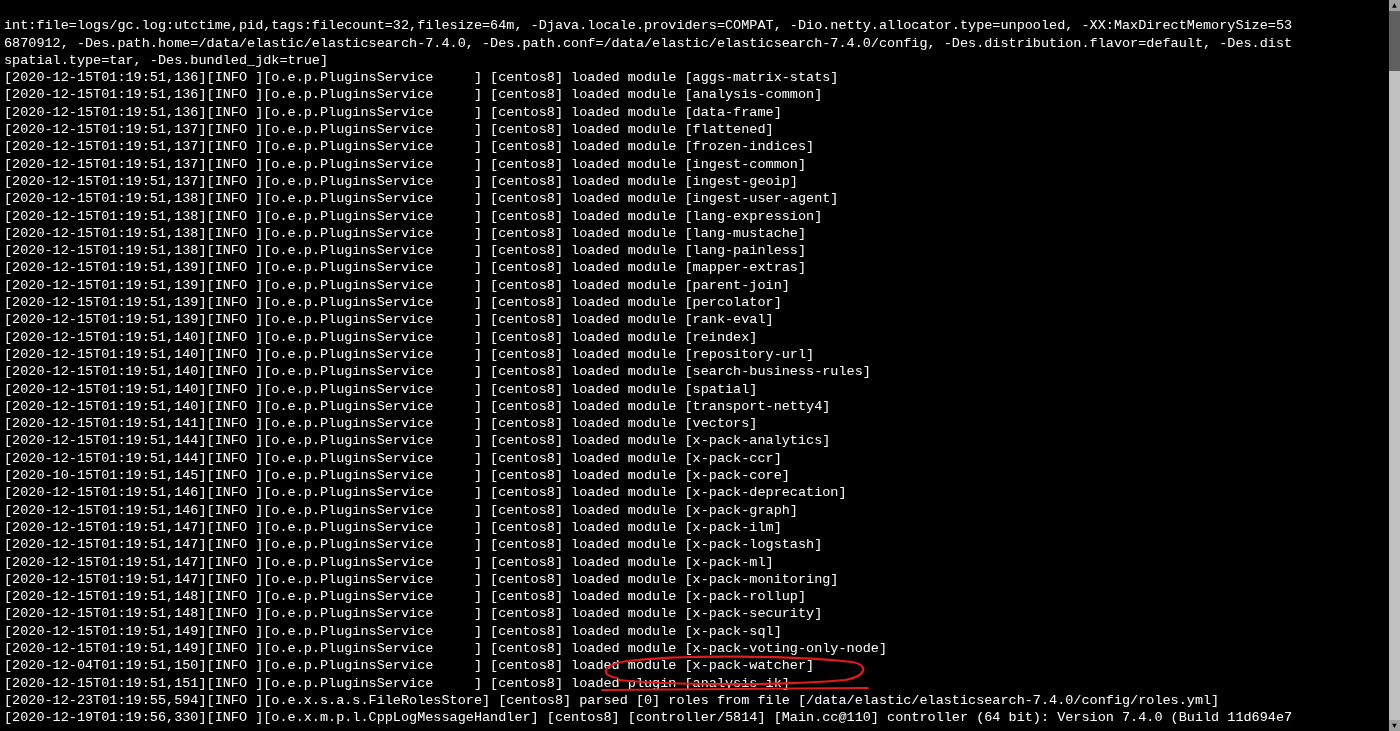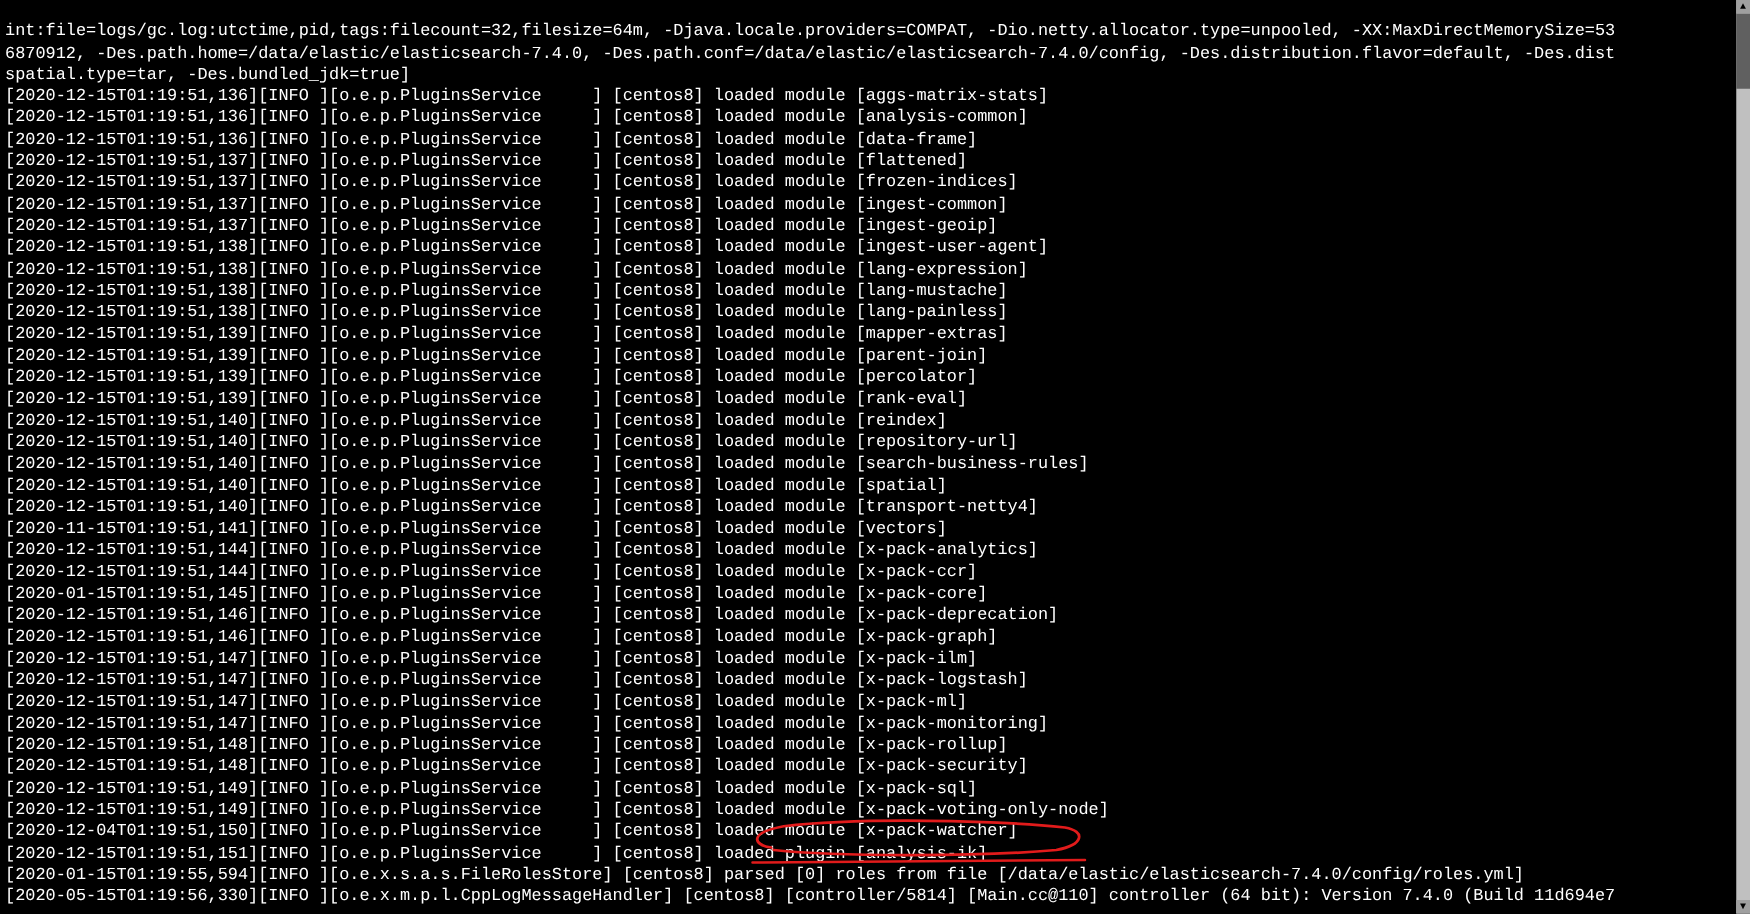--- a/index.html
+++ b/index.html
@@ -91,38 +91,38 @@
 <span>[2020-12-15T01:19:51,138][INFO ][o.e.p.PluginsService     ] [centos8] loaded module [lang-painless]</span>
 <span>[2020-12-15T01:19:51,139][INFO ][o.e.p.PluginsService     ] [centos8] loaded module [mapper-extras]</span>
 <span>[2020-12-15T01:19:51,139][INFO ][o.e.p.PluginsService     ] [centos8] loaded module [parent-join]</span>
 <span>[2020-12-15T01:19:51,139][INFO ][o.e.p.PluginsService     ] [centos8] loaded module [percolator]</span>
 <span>[2020-12-15T01:19:51,139][INFO ][o.e.p.PluginsService     ] [centos8] loaded module [rank-eval]</span>
 <span>[2020-12-15T01:19:51,140][INFO ][o.e.p.PluginsService     ] [centos8] loaded module [reindex]</span>
 <span>[2020-12-15T01:19:51,140][INFO ][o.e.p.PluginsService     ] [centos8] loaded module [repository-url]</span>
 <span>[2020-12-15T01:19:51,140][INFO ][o.e.p.PluginsService     ] [centos8] loaded module [search-business-rules]</span>
 <span>[2020-12-15T01:19:51,140][INFO ][o.e.p.PluginsService     ] [centos8] loaded module [spatial]</span>
 <span>[2020-12-15T01:19:51,140][INFO ][o.e.p.PluginsService     ] [centos8] loaded module [transport-netty4]</span>
-<span>[2020-11-15T01:19:51,141][INFO ][o.e.p.PluginsService     ] [centos8] loaded module [vectors]</span>
+<span>[2020-12-15T01:19:51,141][INFO ][o.e.p.PluginsService     ] [centos8] loaded module [vectors]</span>
 <span>[2020-12-15T01:19:51,144][INFO ][o.e.p.PluginsService     ] [centos8] loaded module [x-pack-analytics]</span>
 <span>[2020-12-15T01:19:51,144][INFO ][o.e.p.PluginsService     ] [centos8] loaded module [x-pack-ccr]</span>
-<span>[2020-01-15T01:19:51,145][INFO ][o.e.p.PluginsService     ] [centos8] loaded module [x-pack-core]</span>
+<span>[2020-10-15T01:19:51,145][INFO ][o.e.p.PluginsService     ] [centos8] loaded module [x-pack-core]</span>
 <span>[2020-12-15T01:19:51,146][INFO ][o.e.p.PluginsService     ] [centos8] loaded module [x-pack-deprecation]</span>
 <span>[2020-12-15T01:19:51,146][INFO ][o.e.p.PluginsService     ] [centos8] loaded module [x-pack-graph]</span>
 <span>[2020-12-15T01:19:51,147][INFO ][o.e.p.PluginsService     ] [centos8] loaded module [x-pack-ilm]</span>
 <span>[2020-12-15T01:19:51,147][INFO ][o.e.p.PluginsService     ] [centos8] loaded module [x-pack-logstash]</span>
 <span>[2020-12-15T01:19:51,147][INFO ][o.e.p.PluginsService     ] [centos8] loaded module [x-pack-ml]</span>
 <span>[2020-12-15T01:19:51,147][INFO ][o.e.p.PluginsService     ] [centos8] loaded module [x-pack-monitoring]</span>
 <span>[2020-12-15T01:19:51,148][INFO ][o.e.p.PluginsService     ] [centos8] loaded module [x-pack-rollup]</span>
 <span>[2020-12-15T01:19:51,148][INFO ][o.e.p.PluginsService     ] [centos8] loaded module [x-pack-security]</span>
 <span>[2020-12-15T01:19:51,149][INFO ][o.e.p.PluginsService     ] [centos8] loaded module [x-pack-sql]</span>
 <span>[2020-12-15T01:19:51,149][INFO ][o.e.p.PluginsService     ] [centos8] loaded module [x-pack-voting-only-node]</span>
 <span>[2020-12-04T01:19:51,150][INFO ][o.e.p.PluginsService     ] [centos8] loaded module [x-pack-watcher]</span>
 <span>[2020-12-15T01:19:51,151][INFO ][o.e.p.PluginsService     ] [centos8] loaded plugin [analysis-ik]</span>
-<span>[2020-01-15T01:19:55,594][INFO ][o.e.x.s.a.s.FileRolesStore] [centos8] parsed [0] roles from file [/data/elastic/elasticsearch-7.4.0/config/roles.yml]</span>
-<span>[2020-05-15T01:19:56,330][INFO ][o.e.x.m.p.l.CppLogMessageHandler] [centos8] [controller/5814] [Main.cc@110] controller (64 bit): Version 7.4.0 (Build 11d694e7</span>
+<span>[2020-12-23T01:19:55,594][INFO ][o.e.x.s.a.s.FileRolesStore] [centos8] parsed [0] roles from file [/data/elastic/elasticsearch-7.4.0/config/roles.yml]</span>
+<span>[2020-12-19T01:19:56,330][INFO ][o.e.x.m.p.l.CppLogMessageHandler] [centos8] [controller/5814] [Main.cc@110] controller (64 bit): Version 7.4.0 (Build 11d694e7</span>
 
   
   <svg class="hl-svg" data-bind-attr="style:annotation.circle_style" style="left:597px; top:656px; width:270px; height:30px;">
     <path class="hl-path" d="M 20 22
       C 5 20, 2 10, 30 5
       C 90 -2, 200 0, 255 6
       C 272 9, 270 20, 248 24
       C 180 30, 70 29, 22 24"></path>
   </svg>
   

